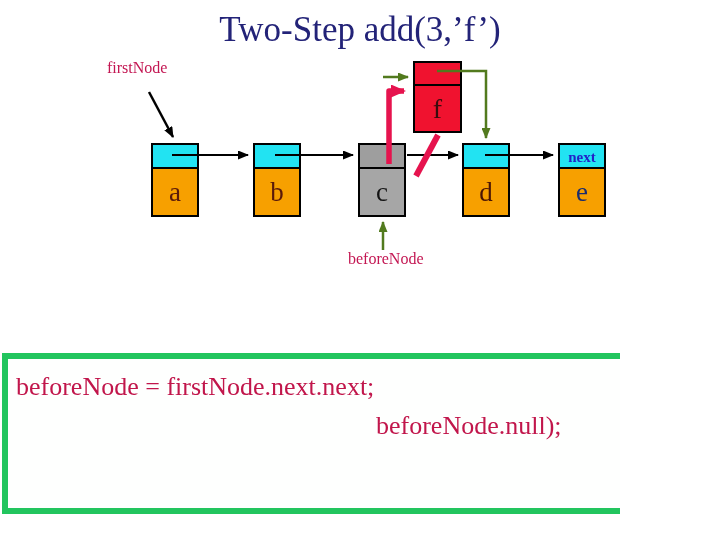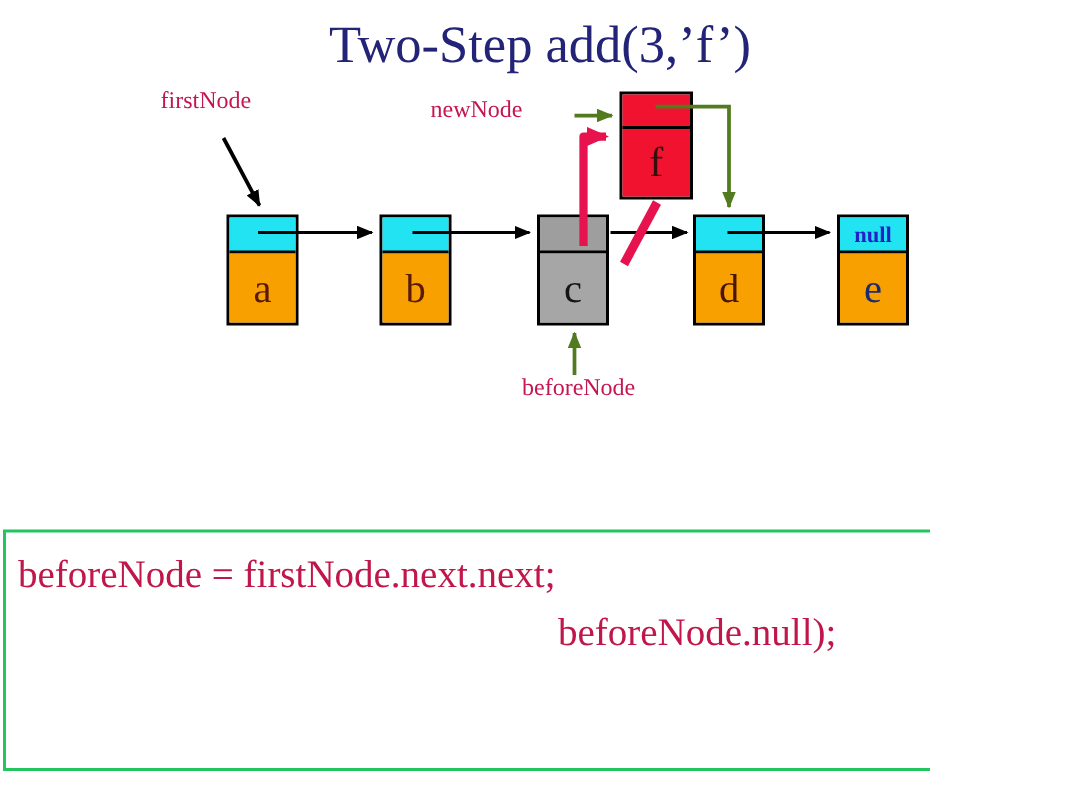--- a/index.html
+++ b/index.html
@@ -46,36 +46,35 @@
   .node-f .node-top{height:21px;background:#F0122F;}
   .node-f .node-bottom{height:45px;background:#F0122F;color:#380D0D;font-size:28px;}
 
   .arrow-layer{
     position:absolute;left:0;top:0;width:720px;height:540px;
     z-index:10;pointer-events:none;
   }
 
   .code-box{
     position:absolute;left:2px;top:353px;width:715px;height:161px;
-    box-sizing:border-box;border:2px solid #22c55e;background:#FEFFFE;
+    box-sizing:border-box;border:6px solid #22c55e;background:#FEFFFE;
     color:#C1164B;font-size:26px;line-height:39px;
     padding:8px 0 0 8px;
   }
   .code-line{white-space:pre;}
   .code-line-3{padding-left:360px;}
 </style>
 </head>
 <body>
 
 <div class="slide">
 
   <div class="title">Two-Step add(3,’f’)</div>
 
   <div class="ptr-label lbl-first">firstNode</div>
-  <div class="ptr-label lbl-new">newNode</div>
   <div class="ptr-label lbl-before">beforeNode</div>
 
   <div class="node node-f">
     <div class="node-top"></div>
     <div class="node-bottom">f</div>
   </div>
 
   <div class="node chain-node node-a">
     <div class="node-top">
         <span class="null-text"></span>
@@ -95,21 +94,21 @@
     <div class="node-bottom">c</div>
   </div>
   <div class="node chain-node node-d">
     <div class="node-top">
         <span class="null-text"></span>
       </div>
     <div class="node-bottom">d</div>
   </div>
   <div class="node chain-node node-e">
     <div class="node-top">
-        <span class="null-text">null</span>
+        <span class="null-text">next</span>
       </div>
     <div class="node-bottom">e</div>
   </div>
 
   <svg class="arrow-layer" viewBox="0 0 720 540" xmlns="http://www.w3.org/2000/svg">
     <defs>
       <marker id="ah-black" markerUnits="userSpaceOnUse" markerWidth="11" markerHeight="9" refX="10" refY="4.5" orient="auto">
         <path d="M0,0 L11,4.5 L0,9 z" fill="#000"></path>
       </marker>
       <marker id="ah-green" markerUnits="userSpaceOnUse" markerWidth="11" markerHeight="9" refX="10" refY="4.5" orient="auto">

